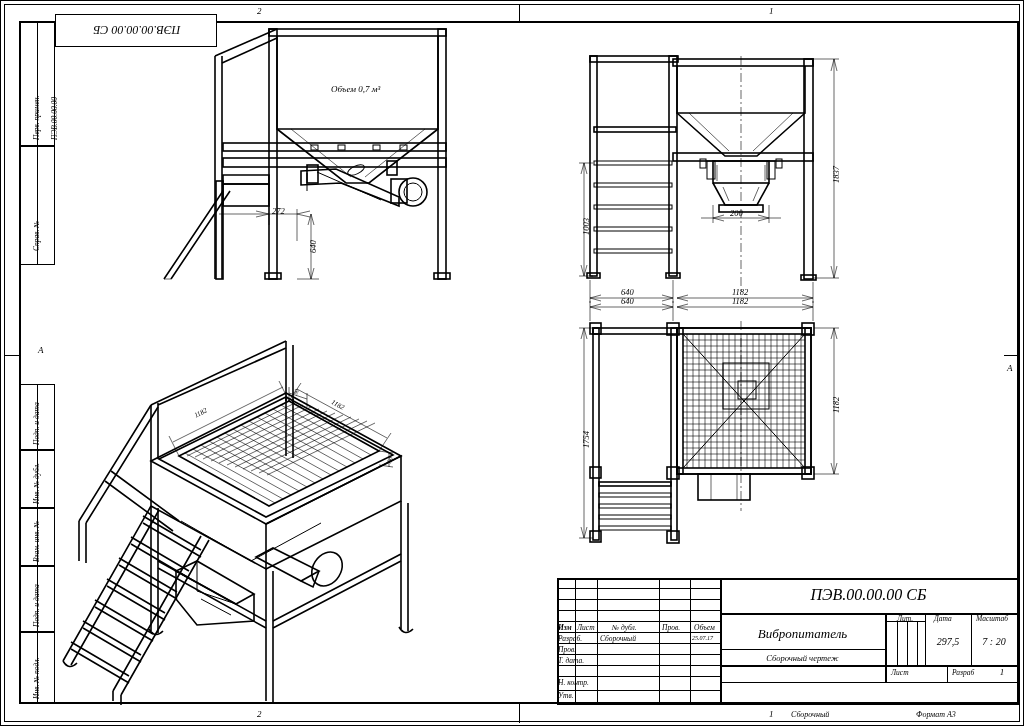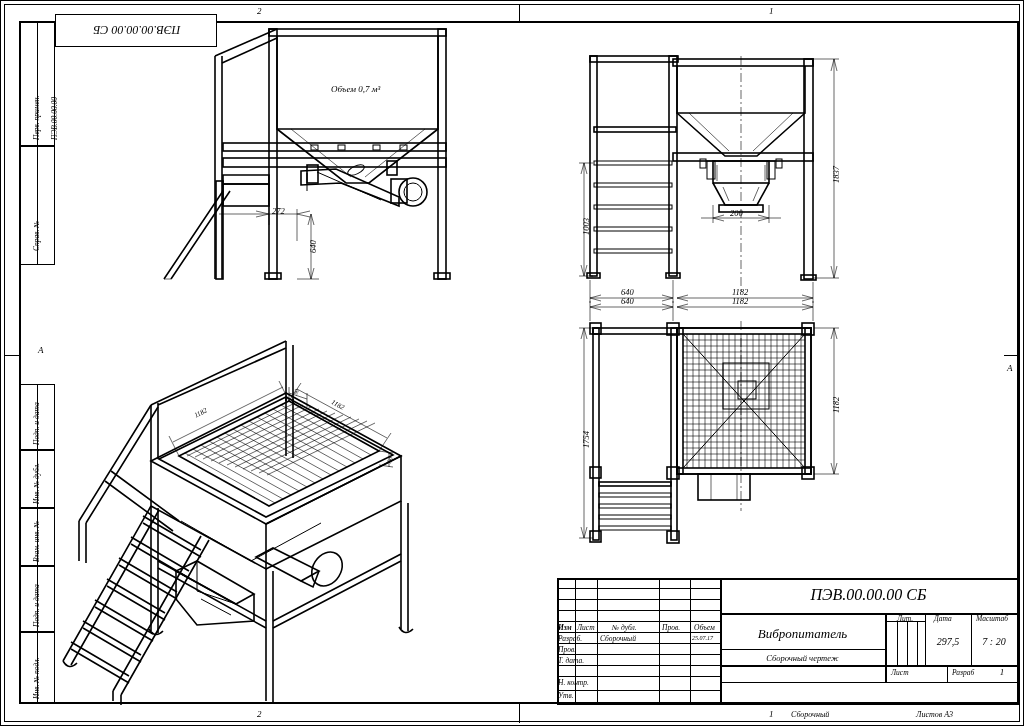--- a/index.html
+++ b/index.html
@@ -442,15 +442,15 @@
     <div class="tbcell" style="left:377px;top:36px;">Дата</div>
     <div class="tbcell" style="left:419px;top:36px;">Масштаб</div>
     <div class="tbbig" style="left:368px;top:58px;width:46px;text-align:center;font-size:10px;">297,5</div>
     <div class="tbbig" style="left:414px;top:58px;width:46px;text-align:center;font-size:10px;">7 : 20</div>
     <div class="tbcell" style="left:334px;top:90px;">Лист</div>
     <div class="tbcell" style="left:395px;top:90px;">Разраб</div>
     <div class="tbbig" style="left:430px;top:89px;width:30px;text-align:center;font-size:9px;">1</div>
   </div>
 
   <div class="txt" style="left:790px;top:709px;font-size:8px;">Сборочный</div>
-  <div class="txt" style="left:915px;top:709px;font-size:8px;">Листов А3</div>
+  <div class="txt" style="left:915px;top:709px;font-size:8px;">Формат А3</div>
 
 </div>
 
 </body></html>

